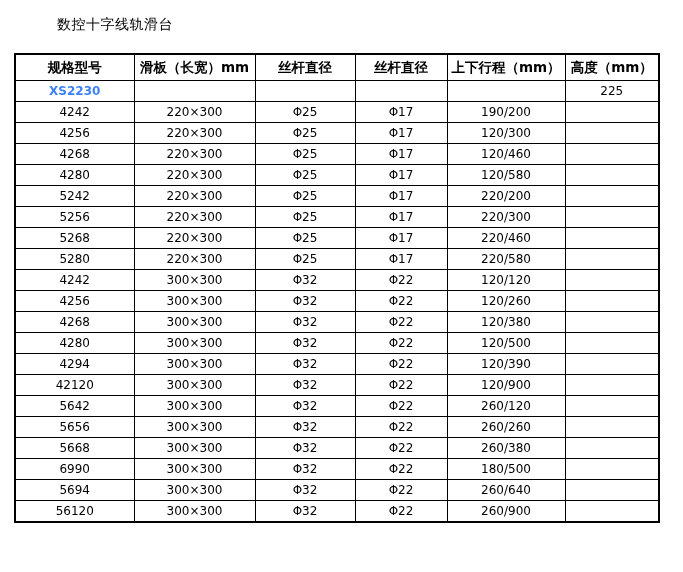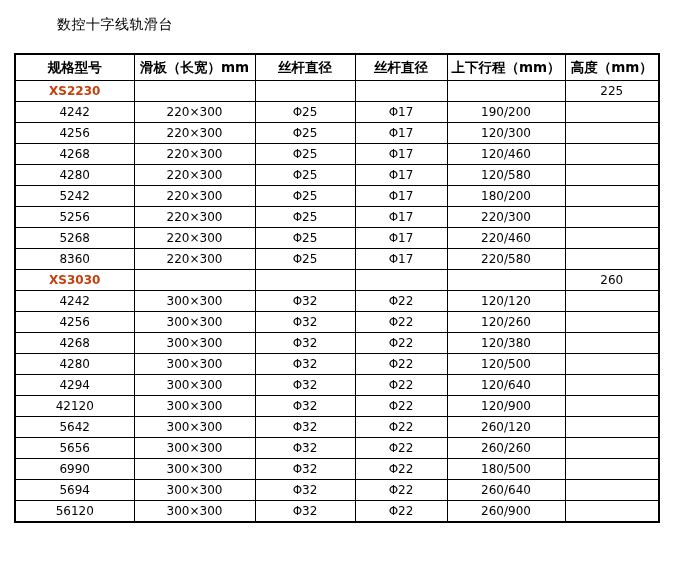--- a/index.html
+++ b/index.html
@@ -48,21 +48,21 @@
     height: 25px;
     font-size: 13.5px;
     font-weight: bold;
   }
   table.spec-table td {
     height: 20px;
     font-size: 12px;
     font-weight: normal;
   }
   tr.section-row td.model-cell {
-    color: #c2410c;
+    color: #3b82f6;
     font-weight: bold;
   }
   
   col.c1 { width: 119px; }
   col.c2 { width: 121px; }
   col.c3 { width: 100px; }
   col.c4 { width: 92px;  }
   col.c5 { width: 118px; }
   col.c6 { width: 94px;  }
 </style>
@@ -130,55 +130,47 @@
           <td class="screw-diameter-cell">Φ25</td>
           <td class="shaft-diameter-cell">Φ17</td>
           <td class="travel-cell">120/580</td>
           <td class="height-cell"></td>
         </tr>
         <tr class="data-row">
           <td class="model-cell">5242</td>
           <td class="plate-size-cell">220×300</td>
           <td class="screw-diameter-cell">Φ25</td>
           <td class="shaft-diameter-cell">Φ17</td>
-          <td class="travel-cell">180/200</td>
+          <td class="travel-cell">220/200</td>
           <td class="height-cell"></td>
         </tr>
         <tr class="data-row">
           <td class="model-cell">5256</td>
           <td class="plate-size-cell">220×300</td>
           <td class="screw-diameter-cell">Φ25</td>
           <td class="shaft-diameter-cell">Φ17</td>
           <td class="travel-cell">220/300</td>
           <td class="height-cell"></td>
         </tr>
         <tr class="data-row">
           <td class="model-cell">5268</td>
           <td class="plate-size-cell">220×300</td>
           <td class="screw-diameter-cell">Φ25</td>
           <td class="shaft-diameter-cell">Φ17</td>
           <td class="travel-cell">220/460</td>
           <td class="height-cell"></td>
         </tr>
         <tr class="data-row">
-          <td class="model-cell">8360</td>
+          <td class="model-cell">5280</td>
           <td class="plate-size-cell">220×300</td>
           <td class="screw-diameter-cell">Φ25</td>
           <td class="shaft-diameter-cell">Φ17</td>
           <td class="travel-cell">220/580</td>
           <td class="height-cell"></td>
         </tr>
-        <tr class="section-row">
-          <td class="model-cell">XS3030</td>
-          <td class="plate-size-cell"></td>
-          <td class="screw-diameter-cell"></td>
-          <td class="shaft-diameter-cell"></td>
-          <td class="travel-cell"></td>
-          <td class="height-cell">260</td>
-        </tr>
         <tr class="data-row">
           <td class="model-cell">4242</td>
           <td class="plate-size-cell">300×300</td>
           <td class="screw-diameter-cell">Φ32</td>
           <td class="shaft-diameter-cell">Φ22</td>
           <td class="travel-cell">120/120</td>
           <td class="height-cell"></td>
         </tr>
         <tr class="data-row">
           <td class="model-cell">4256</td>
@@ -202,21 +194,21 @@
           <td class="screw-diameter-cell">Φ32</td>
           <td class="shaft-diameter-cell">Φ22</td>
           <td class="travel-cell">120/500</td>
           <td class="height-cell"></td>
         </tr>
         <tr class="data-row">
           <td class="model-cell">4294</td>
           <td class="plate-size-cell">300×300</td>
           <td class="screw-diameter-cell">Φ32</td>
           <td class="shaft-diameter-cell">Φ22</td>
-          <td class="travel-cell">120/640</td>
+          <td class="travel-cell">120/390</td>
           <td class="height-cell"></td>
         </tr>
         <tr class="data-row">
           <td class="model-cell">42120</td>
           <td class="plate-size-cell">300×300</td>
           <td class="screw-diameter-cell">Φ32</td>
           <td class="shaft-diameter-cell">Φ22</td>
           <td class="travel-cell">120/900</td>
           <td class="height-cell"></td>
         </tr>
@@ -227,20 +219,28 @@
           <td class="shaft-diameter-cell">Φ22</td>
           <td class="travel-cell">260/120</td>
           <td class="height-cell"></td>
         </tr>
         <tr class="data-row">
           <td class="model-cell">5656</td>
           <td class="plate-size-cell">300×300</td>
           <td class="screw-diameter-cell">Φ32</td>
           <td class="shaft-diameter-cell">Φ22</td>
           <td class="travel-cell">260/260</td>
+          <td class="height-cell"></td>
+        </tr>
+        <tr class="data-row">
+          <td class="model-cell">5668</td>
+          <td class="plate-size-cell">300×300</td>
+          <td class="screw-diameter-cell">Φ32</td>
+          <td class="shaft-diameter-cell">Φ22</td>
+          <td class="travel-cell">260/380</td>
           <td class="height-cell"></td>
         </tr>
         <tr class="data-row">
           <td class="model-cell">6990</td>
           <td class="plate-size-cell">300×300</td>
           <td class="screw-diameter-cell">Φ32</td>
           <td class="shaft-diameter-cell">Φ22</td>
           <td class="travel-cell">180/500</td>
           <td class="height-cell"></td>
         </tr>

